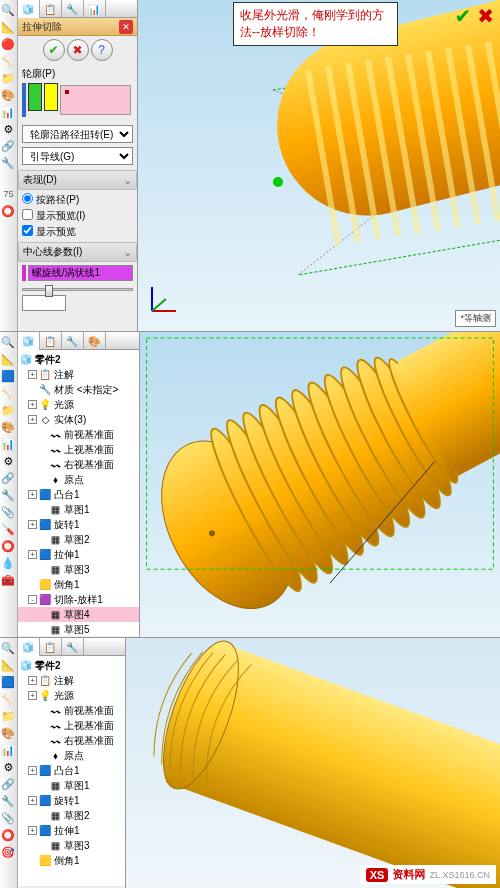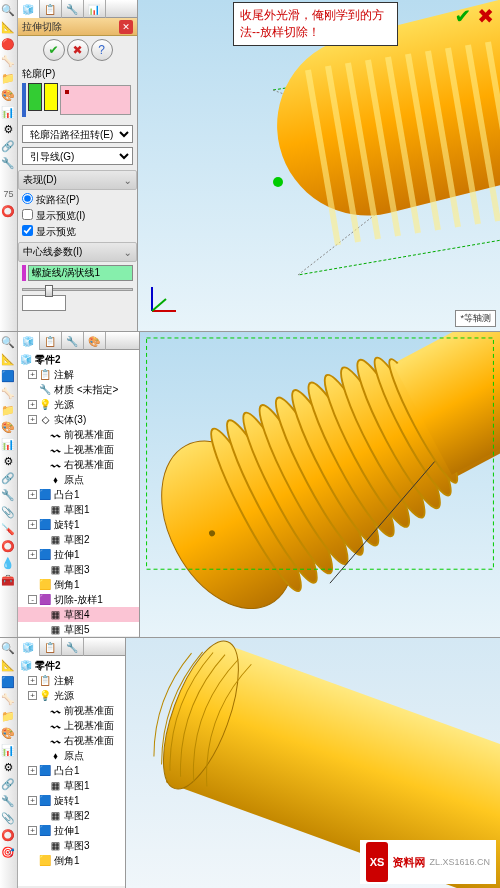--- a/index.html
+++ b/index.html
@@ -120,21 +120,21 @@
         </label>
       <label class="chk">
           <input type="checkbox" checked="" style="">
           <span>显示预览</span>
         </label>
     </div>
 
     <div class="sect-h">中心线参数(I)</div>
     <div class="sect" style="display:flex;gap:2px">
       <div style="width:4px;background:#c3c"></div>
-      <input class="fld" style="background: #86efac;" value="螺旋线/涡状线1">
+      <input class="fld" style="background: #d946ef;" value="螺旋线/涡状线1">
     </div>
 
     <div class="slider">
       <div class="track">
           <div class="thumb"></div>
         </div>
     </div>
     <div style="display:flex;gap:2px;padding:0 4px 4px">
       <input class="fld" style="width: 40%;">
       <div style="flex:1"></div>
@@ -499,18 +499,18 @@
           <path d="M40 60 Q20 115 40 170"></path>
             <path d="M50 55 Q28 115 50 175"></path>
           <path d="M60 52 Q36 115 60 178"></path>
             <path d="M72 50 Q46 115 72 180"></path>
           <path d="M86 50 Q58 115 86 180"></path>
             <path d="M100 50 Q72 115 100 180"></path>
         </g>
       </g>
     </svg>
     <div class="watermark">
-      <span style="background:#c00;color:#fff;padding:14px 4px;font-weight:bold;border-radius:3px">XS</span>
+      <span style="background:#c00;color:#fff;padding:1px 4px;font-weight:bold;border-radius:3px">XS</span>
       <span style="color:#c00;font-weight:bold">资料网</span>
       <span style="color:#999;font-size:9px">ZL.XS1616.CN</span>
     </div>
   </div>
 </div>
 
 </body></html>

